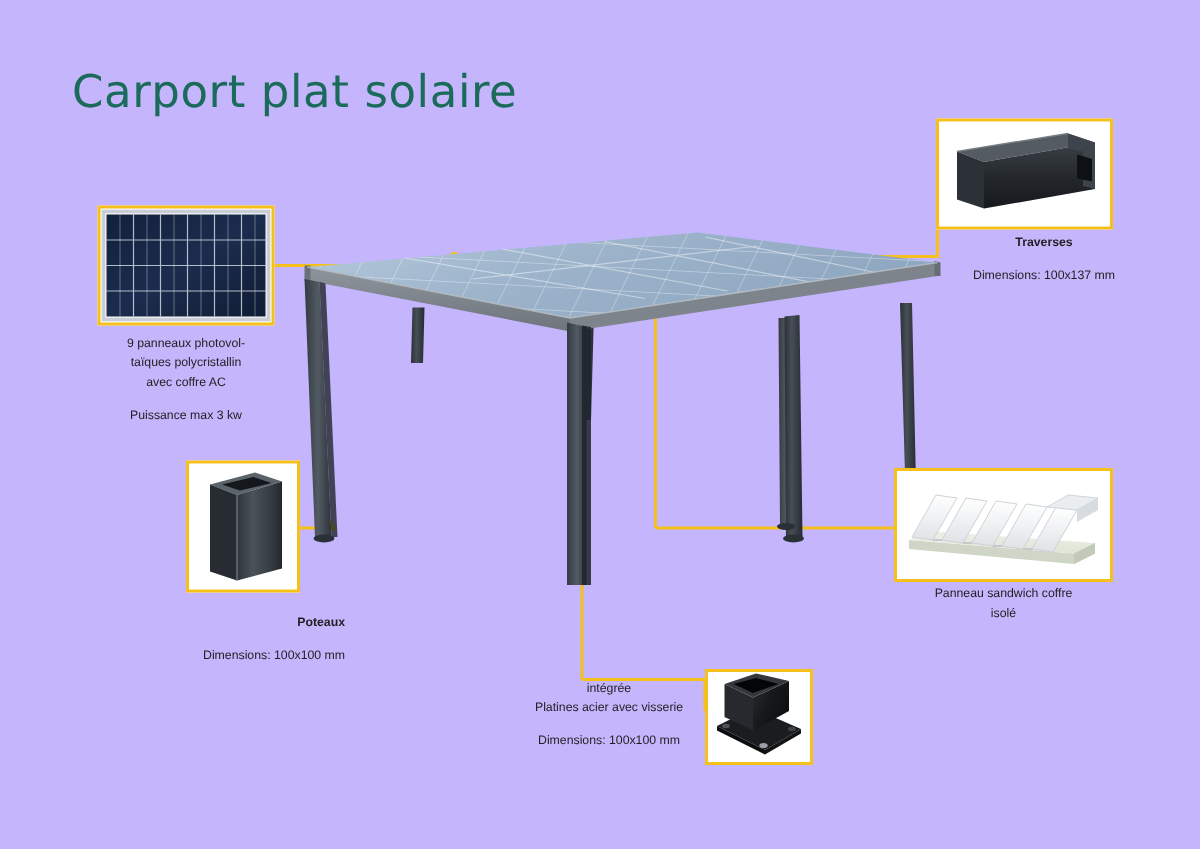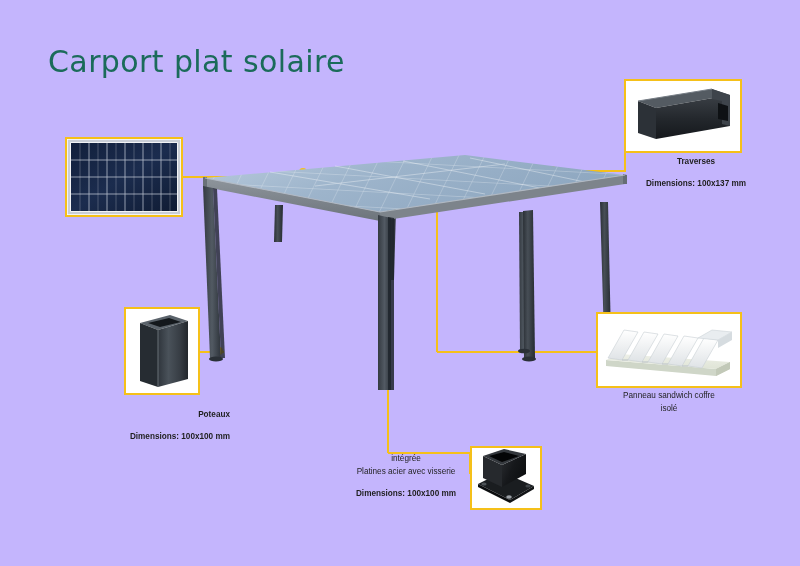--- a/index.html
+++ b/index.html
@@ -9,21 +9,21 @@
 
   
   #title{position:absolute;left:48px;top:44px;
         font-size:30px;letter-spacing:.4px;color:#1b6b5a;
         font-family:"DejaVu Sans",sans-serif;font-weight:400;}
 
   
   .caption{position:absolute;font-size:8.2px;line-height:13px;
            text-align:center;color:#1f1f1f;}
   .caption .hd{font-weight:600;}
-  .caption .sub{font-weight:700;margin-top:9px;display:block;}
+  .caption .sub{font-weight:400;margin-top:9px;display:block;}
   .caption .ln{display:block;}
 
   
   .thumb{position:absolute;border:2.2px solid #f5c019;background:#fff;
          box-sizing:border-box;overflow:hidden;}
 
   
   .lead{position:absolute;background:#f5c019;}
   .lead.h{height:1.8px;}
   .lead.v{width:1.8px;}
@@ -142,20 +142,26 @@
         <path d="M4,21 H110 M4,38 H110 M4,55 H110"></path>
         <path d="M22,4 V72 M40,4 V72 M58,4 V72 M76,4 V72 M94,4 V72"></path>
       </g>
       <g stroke="#ffffff" stroke-width="0.5" opacity="0.45">
         <path d="M13,4 V72 M31,4 V72 M49,4 V72 M67,4 V72 M85,4 V72 M103,4 V72"></path>
       </g>
       <rect x="2" y="2" width="110" height="72" fill="none" stroke="#c9ced6" stroke-width="2.5"></rect>
     </svg>
   </div>
 
+  <div class="caption" style="left:62px;top:222px;width:124px;">
+    <span class="ln">9 panneaux photovol-</span>
+    <span class="ln">taïques polycristallin</span>
+    <span class="ln">avec coffre AC</span>
+    <span class="sub">Puissance max 3 kw</span>
+  </div>
 
   <div class="thumb" style="left:624px;top:79px;width:118px;height:74px;">
     <svg width="114" height="70" viewBox="0 0 114 70">
       <defs>
         <linearGradient id="beamFace" x1="0" y1="0" x2="0" y2="1">
           <stop offset="0" stop-color="#3b4046"></stop>
           <stop offset="0.55" stop-color="#23272c"></stop>
           <stop offset="1" stop-color="#15181c"></stop>
         </linearGradient>
       </defs>

